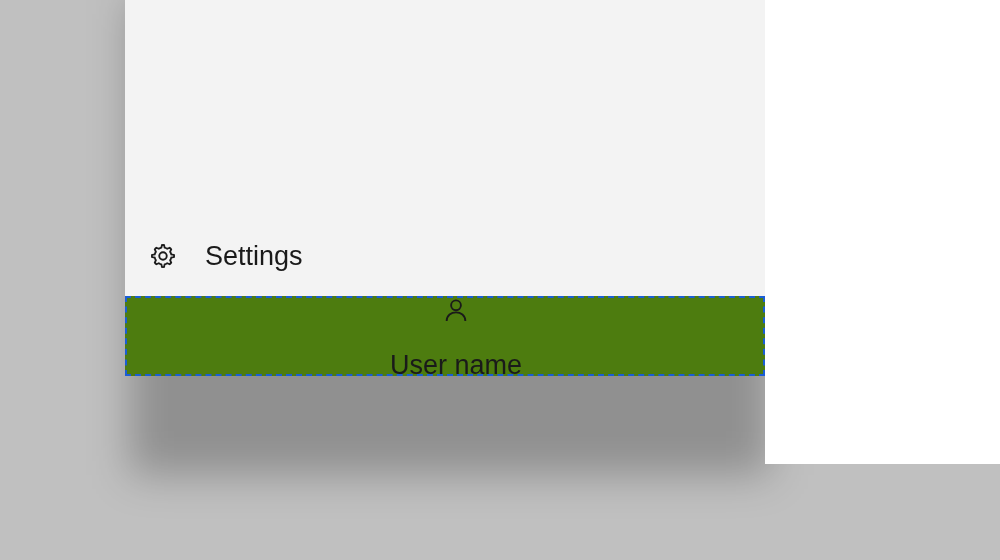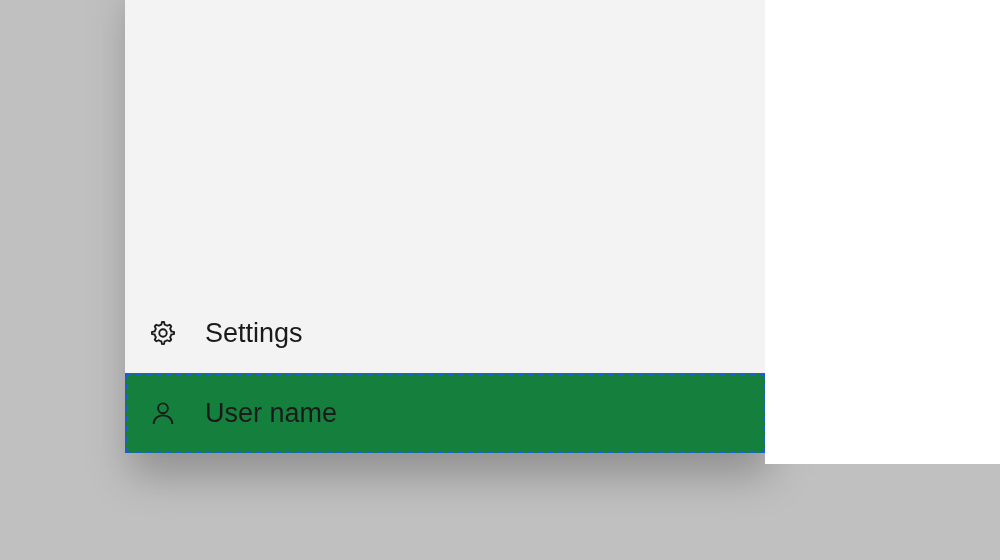--- a/index.html
+++ b/index.html
@@ -26,21 +26,21 @@
       background: rgba(0,0,0,0.25);
       filter: blur(20px);
       z-index: 1;
     }
     
     .panel {
       position: absolute;
       left: 125px;
       top: 0;
       width: 640px;
-      height: 453px;
+      height: 376px;
       background: #f3f3f3;
       z-index: 2;
       display: flex;
       flex-direction: column;
       justify-content: flex-end;
     }
     
     .right-panel {
       position: absolute;
       left: 765px;
@@ -54,23 +54,24 @@
     .menu-item {
       display: flex;
       align-items: center;
       height: 80px;
       padding-left: 22px;
       gap: 26px;
       cursor: pointer;
     }
     
     .menu-item.selected {
-      background: #15803d;
+      background: #4d7c0f;
       outline: 2px dashed #1a5dd4;
       outline-offset: -2px;
+      flex-direction: column;
     }
     
     .icon-wrap {
       width: 32px;
       height: 32px;
       display: flex;
       align-items: center;
       justify-content: center;
     }
     

